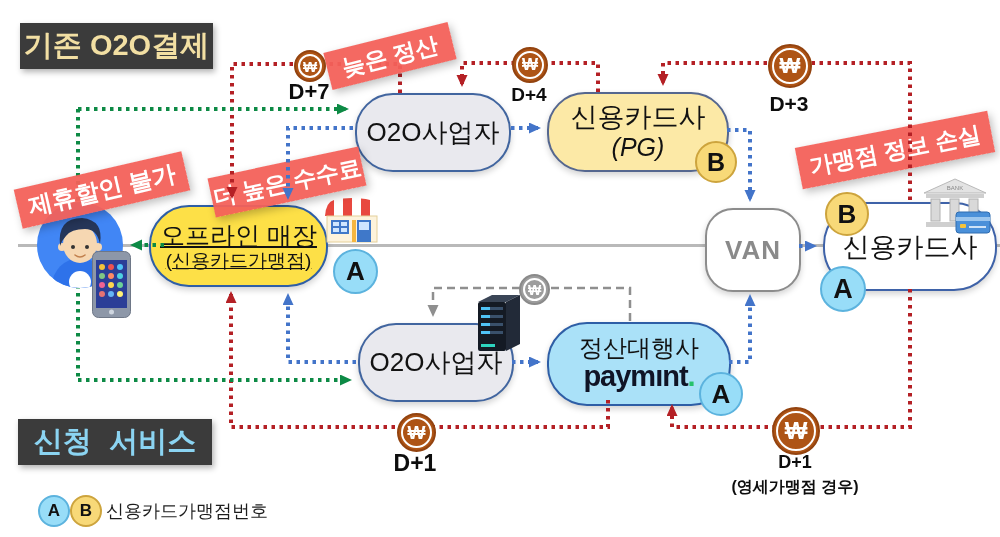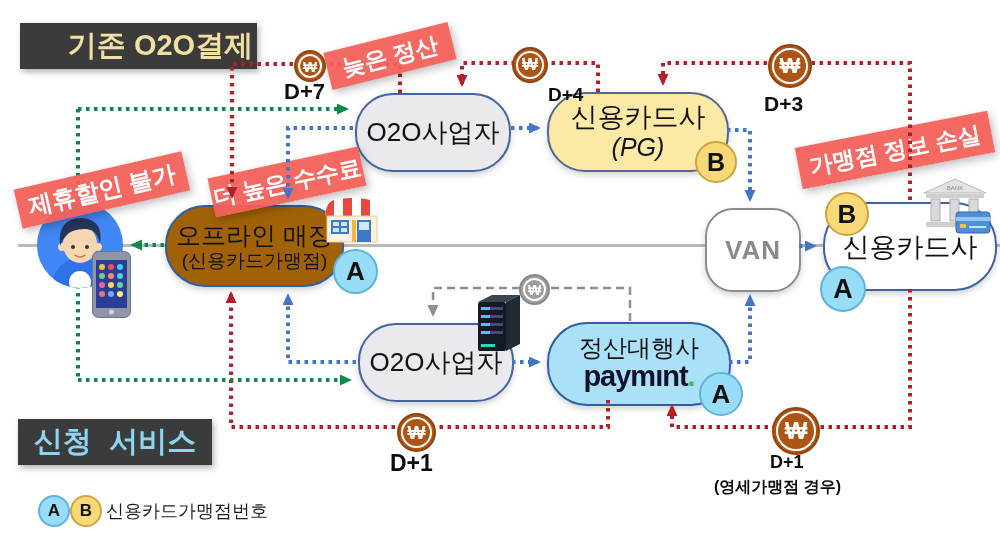--- a/index.html
+++ b/index.html
@@ -5,40 +5,40 @@
   html,body{margin:0;padding:0;background:#fff;}
   .canvas{position:relative;width:1000px;height:537px;background:#fff;overflow:hidden;
           font-family:"Liberation Sans","DejaVu Sans",sans-serif;}
 
   
   .baseline{position:absolute;left:18px;top:244px;width:982px;height:3px;background:#b9b9b9;z-index:0;}
 
   
   .tag{position:absolute;background:#3b3b3b;display:flex;align-items:center;justify-content:center;
        font-weight:bold;z-index:4;box-shadow:2px 3px 6px rgba(0,0,0,.30);white-space:nowrap;}
-  .tag-existing{left:20px;top:23px;width:193px;height:46px;font-size:29px;color:#f2dfa3;padding-left:44px;}
+  .tag-existing{left:20px;top:23px;width:193px;height:46px;font-size:29px;color:#f2dfa3;}
   .tag-service{left:18px;top:419px;width:194px;height:46px;font-size:29px;color:#8bd4f2;font-family:Liberation Mono, monospace;}
 
   
   .warn{position:absolute;background:rgba(243,97,90,.95);color:#fff;font-weight:bold;
         display:flex;align-items:center;justify-content:center;white-space:nowrap;
         box-shadow:2px 4px 8px rgba(0,0,0,.25);}
   .warn.low{z-index:4;} .warn.high{z-index:6;}
   .warn-late{left:326px;top:37px;width:128px;height:38px;font-size:23px;transform:rotate(-14deg);}
   .warn-nodisc{left:16px;top:170px;width:172px;height:40px;font-size:24px;transform:rotate(-13deg);}
   .warn-fee{left:210px;top:162px;width:154px;height:40px;font-size:23px;transform:rotate(-12deg);}
   .warn-loss{left:797px;top:129px;width:196px;height:42px;font-size:23px;transform:rotate(-11deg);}
 
   
   .node{position:absolute;display:flex;flex-direction:column;align-items:center;justify-content:center;
         z-index:2;box-shadow:0 3px 6px rgba(0,0,0,.18);white-space:nowrap;color:#121212;}
   .n-o2o-top{left:355px;top:93px;width:152px;height:75px;border-radius:38px;background:#e9e9ee;border:2.5px solid #41659f;font-size:26px;}
   .n-pg{left:547px;top:92px;width:178px;height:76px;border-radius:38px;background:#fce9a6;border:2.5px solid #55678f;font-size:27px;line-height:1.15;}
   .n-pg .sub{font-size:25px;font-style:italic;}
-  .n-store{left:165px;top:205px;width:175px;height:78px;border-radius:40px;background:#a16207;border:2.5px solid #2e5ea6;font-size:25px;line-height:1.2;}
+  .n-store{left:149px;top:205px;width:175px;height:78px;border-radius:40px;background:#fde047;border:2.5px solid #2e5ea6;font-size:25px;line-height:1.2;text-decoration:underline;}
   .n-store .sub{font-size:19px;}
   .n-van{left:705px;top:208px;width:92px;height:80px;border-radius:28px;background:#fff;border:2px solid #8c8c8c;
          font-size:26px;font-weight:600;color:#8a8a8a;letter-spacing:1px;}
   .n-card{left:823px;top:202px;width:170px;height:85px;border-radius:43px;background:#fff;border:2.5px solid #3e62a8;font-size:27px;}
   .n-o2o-bot{left:358px;top:323px;width:152px;height:75px;border-radius:38px;background:#e9e9ee;border:2.5px solid #41659f;font-size:26px;}
   .n-paymint{left:547px;top:322px;width:180px;height:80px;border-radius:40px;background:#aae1f8;border:2.5px solid #2e5ea6;font-size:24px;line-height:1.1;}
   .pm-logo{font-weight:bold;font-size:29px;letter-spacing:-1px;color:#101426;}
   .pm-dot{color:#27c26b;}
 
   
@@ -58,23 +58,23 @@
   .coin::before{content:"";position:absolute;inset:2px;border:2px solid #fff;border-radius:50%;}
   .coin-gray{background:#9d9d9d;border-color:#8a8a8a;}
   .c-d7{left:294px;top:50px;width:28px;height:28px;font-size:15px;}
   .c-d4{left:512px;top:47px;width:32px;height:32px;font-size:17px;}
   .c-d3{left:768px;top:44px;width:40px;height:40px;font-size:22px;}
   .c-d1{left:397px;top:413px;width:35px;height:35px;font-size:19px;}
   .c-d1s{left:772px;top:407px;width:44px;height:44px;font-size:24px;}
   .c-gray{left:519px;top:274px;width:27px;height:27px;font-size:14px;}
 
   
-  .dlab{position:absolute;font-weight:bold;color:#0d0d0d;text-align:left;z-index:7;white-space:nowrap;}
+  .dlab{position:absolute;font-weight:bold;color:#0d0d0d;text-align:center;z-index:7;white-space:nowrap;}
   .d7{left:284px;top:79px;width:50px;font-size:22px;}
-  .d4{left:504px;top:84px;width:50px;font-size:19px;margin-left:44px;}
+  .d4{left:504px;top:84px;width:50px;font-size:19px;}
   .d3{left:764px;top:92px;width:50px;font-size:21px;}
   .d1{left:390px;top:450px;width:50px;font-size:23px;}
   .d1s{left:770px;top:452px;width:50px;font-size:18px;}
   .d1note{left:714px;top:477px;width:162px;font-size:16px;}
 
   
   .icon{position:absolute;}
   .avatar{left:37px;top:202px;width:86px;height:86px;z-index:6;}
   .phone{left:92px;top:251px;width:39px;height:67px;z-index:6;}
   .storeicon{left:321px;top:192px;width:62px;height:52px;z-index:3;}

